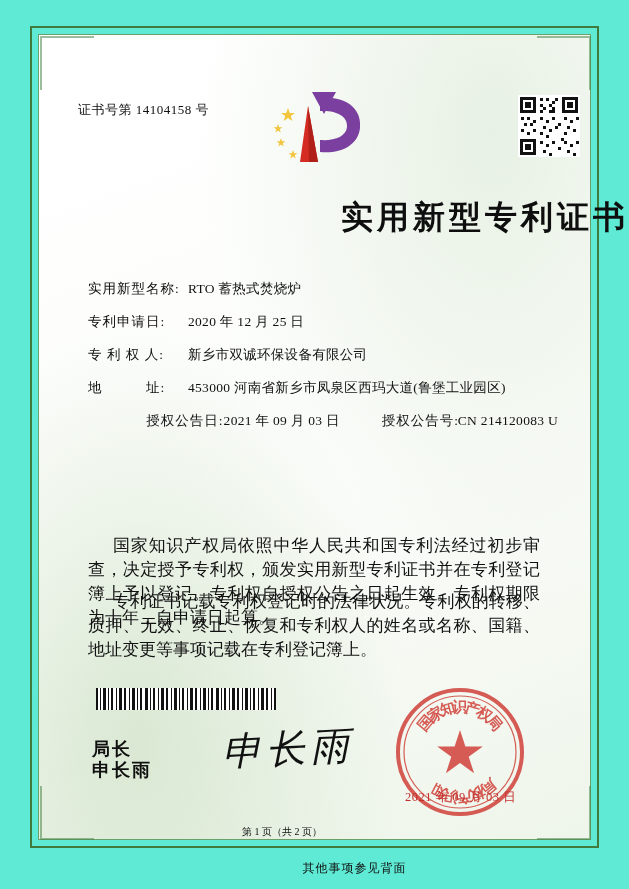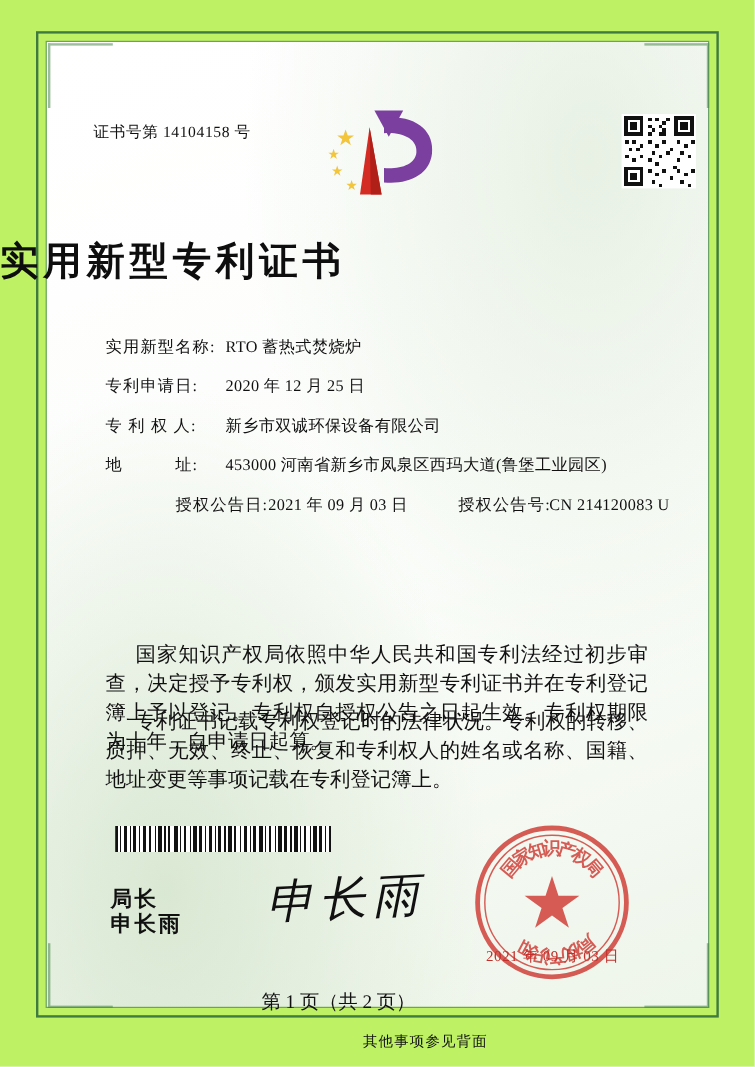--- a/index.html
+++ b/index.html
@@ -14,21 +14,21 @@
     color: #1a1a1a;
     position: relative;
     overflow: hidden;
   }
 
   .page {
     position: absolute;
     left: 0; top: 0;
     width: 629px;
     height: 889px;
-    background: #bef264;
+    background: #5eead4;
   }
 
   
   .border-outer {
     position: absolute;
     left: 30px; top: 26px;
     width: 569px; height: 822px;
     border: 2px solid #3f7a3f;
     box-sizing: border-box;
   }
@@ -80,21 +80,21 @@
     position: absolute;
     left: 518px; top: 95px;
     width: 62px; height: 62px;
     background: #fff;
   }
 
   .title {
     position: absolute;
     left: 0; top: 196px;
     width: 629px;
-    text-align: left;
+    text-align: right;
     font-size: 32px;
     font-weight: bold;
     letter-spacing: 4px;
     color: #0e0e0e;
     font-family: "DejaVu Sans", sans-serif;
   }
 
   
   .fields {
     position: absolute;
@@ -184,21 +184,21 @@
     font-size: 12.5px;
     color: #c3302c;
     letter-spacing: 0.5px;
   }
 
   .page-no {
     position: absolute;
     left: 0; top: 825px;
     width: 564px;
     text-align: center;
-    font-size: 16px;
+    font-size: 10px;
     color: #111;
   }
   .footer-note {
     position: absolute;
     left: 0; top: 860px;
     width: 629px;
     text-align: center;
     font-size: 12px;
     color: #111;
     letter-spacing: 1px;

